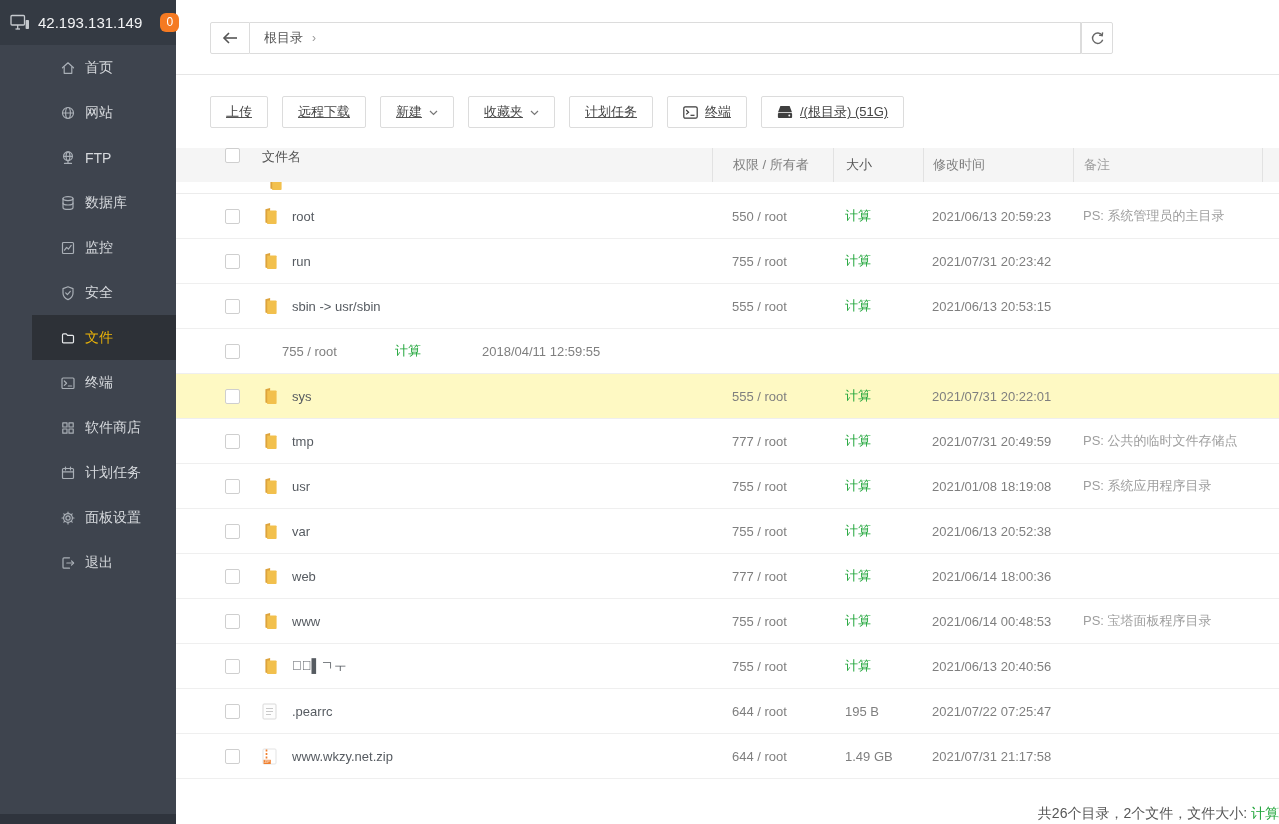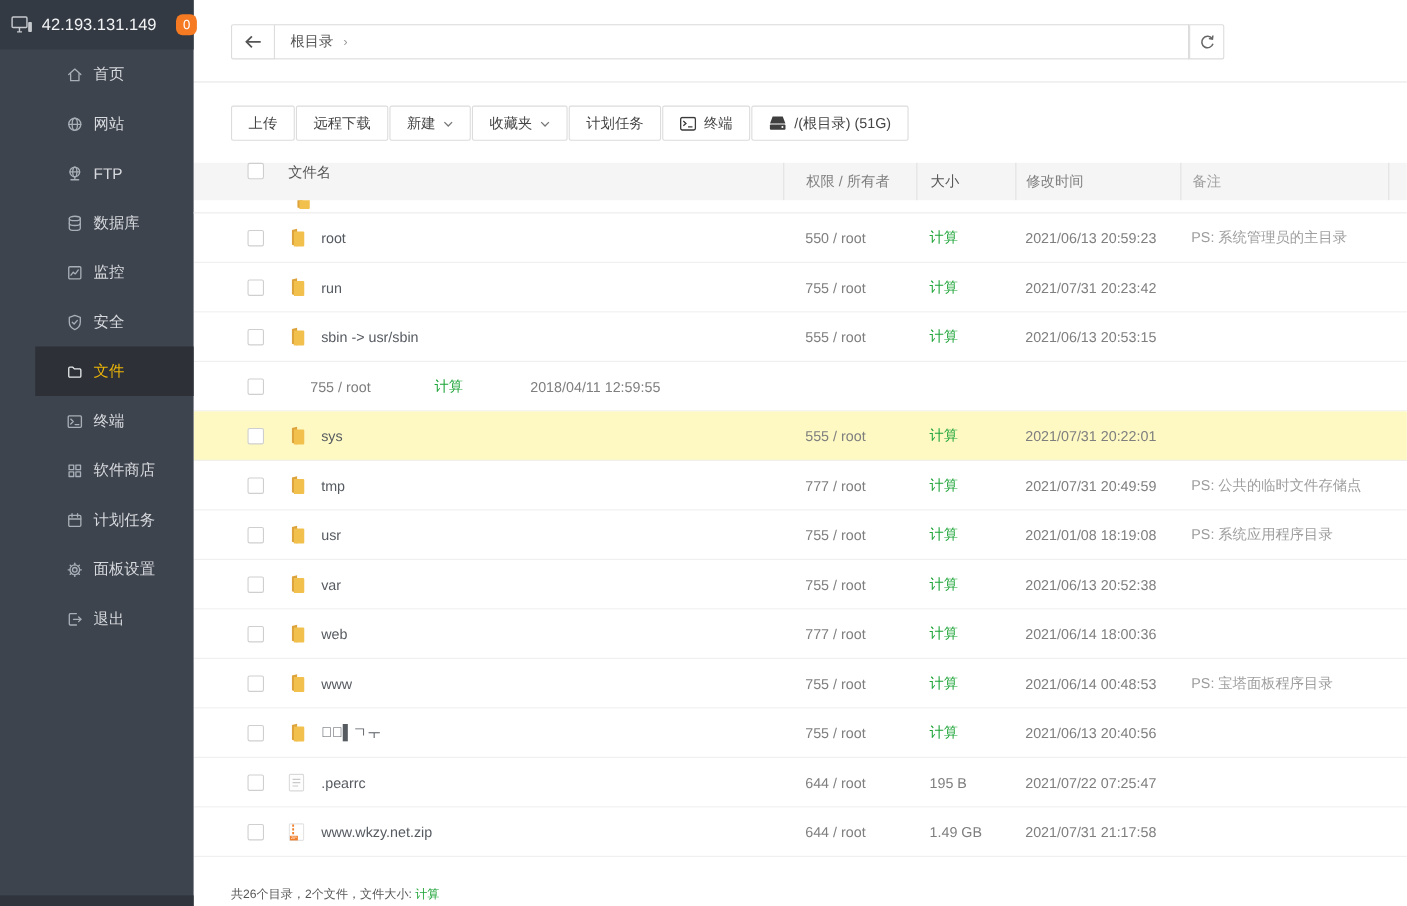--- a/index.html
+++ b/index.html
@@ -43,21 +43,21 @@
   .crumb-field {
     flex:1; border:1px solid #dcdcdc; border-left:none; background:#fff;
     display:flex; align-items:center; padding-left:14px; font-size:13px; color:#555; cursor:text;
   }
   .crumb-sep { color:#9a9a9a; margin-left:9px; font-size:12px; }
   .refresh-btn {
     width:32px; border:1px solid #dcdcdc; border-left:1px solid #dcdcdc; background:#fff;
     border-radius:0 2px 2px 0; display:flex; align-items:center; justify-content:center; cursor:pointer;
   }
 
-  .toolbar { display:flex; gap:1px; margin:21px 0 0 34px; }
+  .toolbar { display:flex; gap:14px; margin:21px 0 0 34px;text-decoration:underline; }
   .tbtn {
     height:32px; padding:0 15px; border:1px solid #dcdcdc; border-radius:2px; background:#fff;
     font-size:13px; color:#454545; display:flex; align-items:center; gap:7px; cursor:pointer;
     font-family:inherit;
   }
   .caret { display:flex; margin-top:2px; }
 
   
   .ftable { margin-top:20px; font-size:13px; }
   .thead { height:34px; background:#f5f5f5; display:flex; align-items:flex-start; color:#555; }
@@ -79,21 +79,21 @@
   .frow.hl { background:#fef9c3; }
   .frow.partial { height:12px; position:relative; overflow:hidden; border-bottom:1px solid #ececec; }
   .frow.partial .f-icon { position:absolute; left:91px; top:-9px; }
   .f-icon { width:17px; height:18px; display:flex; align-items:center; flex-shrink:0; }
   .f-name { color:#565b61; cursor:pointer; white-space:nowrap; }
   .c-perm, .c-time { color:#7f7f7f; }
   .c-note { color:#9e9e9e; }
   .size-link { color:#20a53a; cursor:pointer; }
   .size-text { color:#7f7f7f; }
 
-  .statusbar { margin:26px 0 0 34px; font-size:11px; color:#565656; }
+  .statusbar { margin:26px 0 0 34px; font-size:14px; color:#565656;text-align:right; }
   .calc-link { color:#20a53a; cursor:pointer; }
 
   svg { display:block; }
 </style>
 </head>
 <body>
 
 <div class="app">
 
   <aside class="sidebar">

